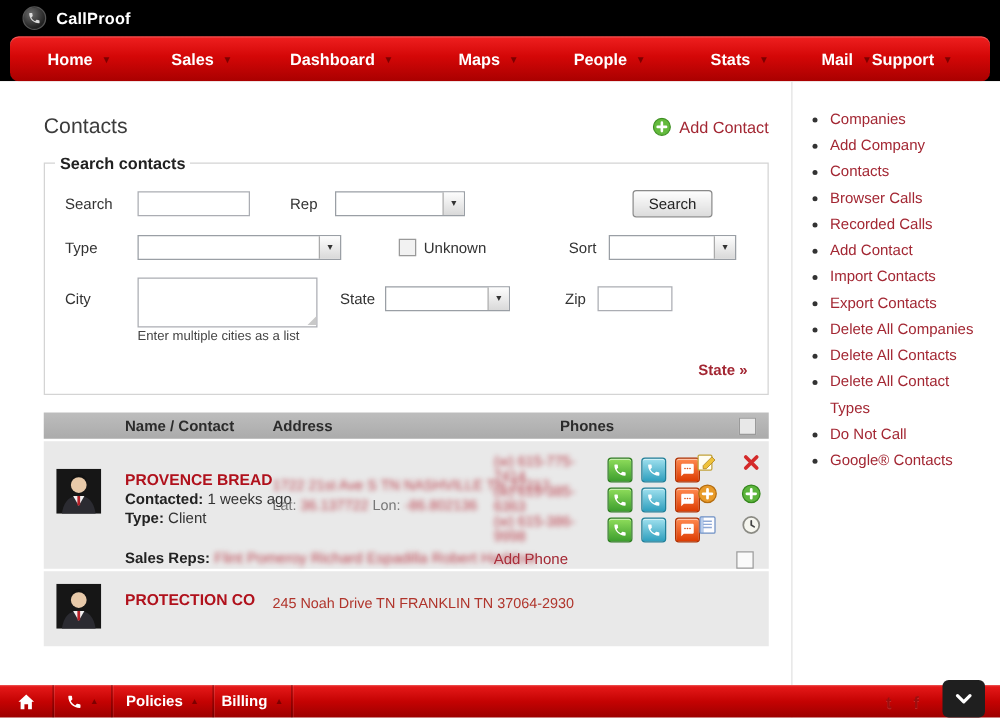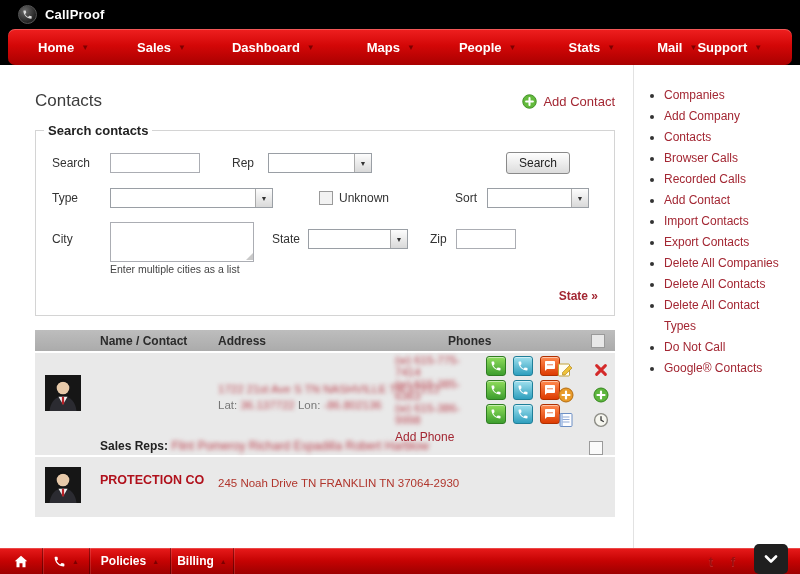--- a/index.html
+++ b/index.html
@@ -66,21 +66,21 @@
   .row1{height:102px;}
   .row2{height:60px;}
   .avatar{position:absolute;left:10px;top:22px;width:36px;height:36px;}
   .row2 .avatar{top:10px;}
   .namecell{position:absolute;left:65px;top:24px;font-size:12px;color:#333;line-height:15px;}
   .cname{color:#b0111c;font-weight:bold;font-size:12.5px;text-decoration:none;cursor:pointer;}
   .blbl{font-weight:bold;color:#222;}
   .addrcell{position:absolute;left:183px;top:28px;font-size:11.5px;line-height:16px;}
   .blur{filter:blur(2px);color:#bc4450;}
   .latlon{color:#777;}
-  .phonecell{position:absolute;left:360px;top:1px;font-size:11.5px;}
+  .phonecell{position:absolute;left:360px;top:11px;font-size:11.5px;}
   .phrow{display:flex;align-items:center;height:24px;gap:4px;}
   .phnum{width:84px;color:#bc4450;}
   .sqicon{width:18px;height:18px;border-radius:3px;display:flex;align-items:center;justify-content:center;
     box-shadow:inset 0 1px 0 rgba(255,255,255,.5);cursor:pointer;margin-left:3px;}
   .ic-green{background:linear-gradient(#8fdd5b,#3d9e2e);border:1px solid #2f7d22;}
   .ic-teal{background:linear-gradient(#9fe0ee,#2f9fbe);border:1px solid #1f7f99;}
   .ic-orange{background:linear-gradient(#ff8a50,#dd3c02);border:1px solid #b03000;}
   .addphone{display:inline-block;margin-top:4px;color:#a32733;text-decoration:none;font-size:12px;cursor:pointer;}
   .actions{position:absolute;left:520px;top:8px;width:56px;display:grid;grid-template-columns:1fr 1fr;
     grid-row-gap:8px;grid-column-gap:14px;justify-items:center;align-items:center;}
@@ -204,21 +204,21 @@
         <span class="cityblock">
           <textarea class="ta" style=""></textarea>
           <span class="tagrip"></span>
           <span class="cityhint">Enter multiple cities as a list</span>
         </span>
         <span class="lbl" style="margin-left:18px;padding-top:10px;width:36px">State</span>
         <span class="sel" style="width:100px;margin-top:7px">
           <span class="selval"></span>
           <span class="selarrow">▼</span>
         </span>
-        <span class="lbl" style="margin-left:22px;padding-top:10px;width:26px">Zip</span>
+        <span class="lbl" style="margin-left:44px;padding-top:10px;width:26px">Zip</span>
         <input class="ti" style="width: 52px; margin-top: 7px;">
       </div>
 
 
       <a class="morelink">State »</a>
     </fieldset>
 
 
     <div class="ctable">
       <div class="thead">
@@ -231,20 +231,27 @@
       <div class="trow row1">
         <span class="avatar">
           <svg width="36" height="36" viewBox="0 0 36 36">
               <rect width="36" height="36" fill="#161616"></rect>
               <circle cx="18" cy="13" r="6.3" fill="#e7c9a9"></circle>
               <path d="M11.6 10.6a6.4 6.4 0 0 1 12.8 0q-1.8-4.2-6.4-4.2t-6.4 4.2z" fill="#121212"></path>
               <path d="M4.5 36q2-14.5 13.5-14.5T31.5 36z" fill="#2b2b31"></path>
               <path d="M13.5 21.8 18 29.5l4.5-7.7z" fill="#f2f2f2"></path>
               <rect x="16.9" y="21.8" width="2.2" height="7.5" fill="#b8232a"></rect>
             </svg>
+        </span>
+        <span class="namecell">
+          <a class="cname">PROVENCE BREAD</a><br>
+          <span class="blbl">Contacted:</span>
+          <span>1 weeks ago</span><br>
+          <span class="blbl">Type:</span>
+          <span>Client</span>
         </span>
         <span class="addrcell">
           <span class="blur">1722 21st Ave S TN NASHVILLE TN 37212</span><br>
           <span class="latlon">Lat:</span>
           <span class="blur">36.137722</span>
           <span class="latlon">Lon:</span>
           <span class="blur">-86.802136</span>
         </span>
         <span class="phonecell">
           <span class="phrow">

